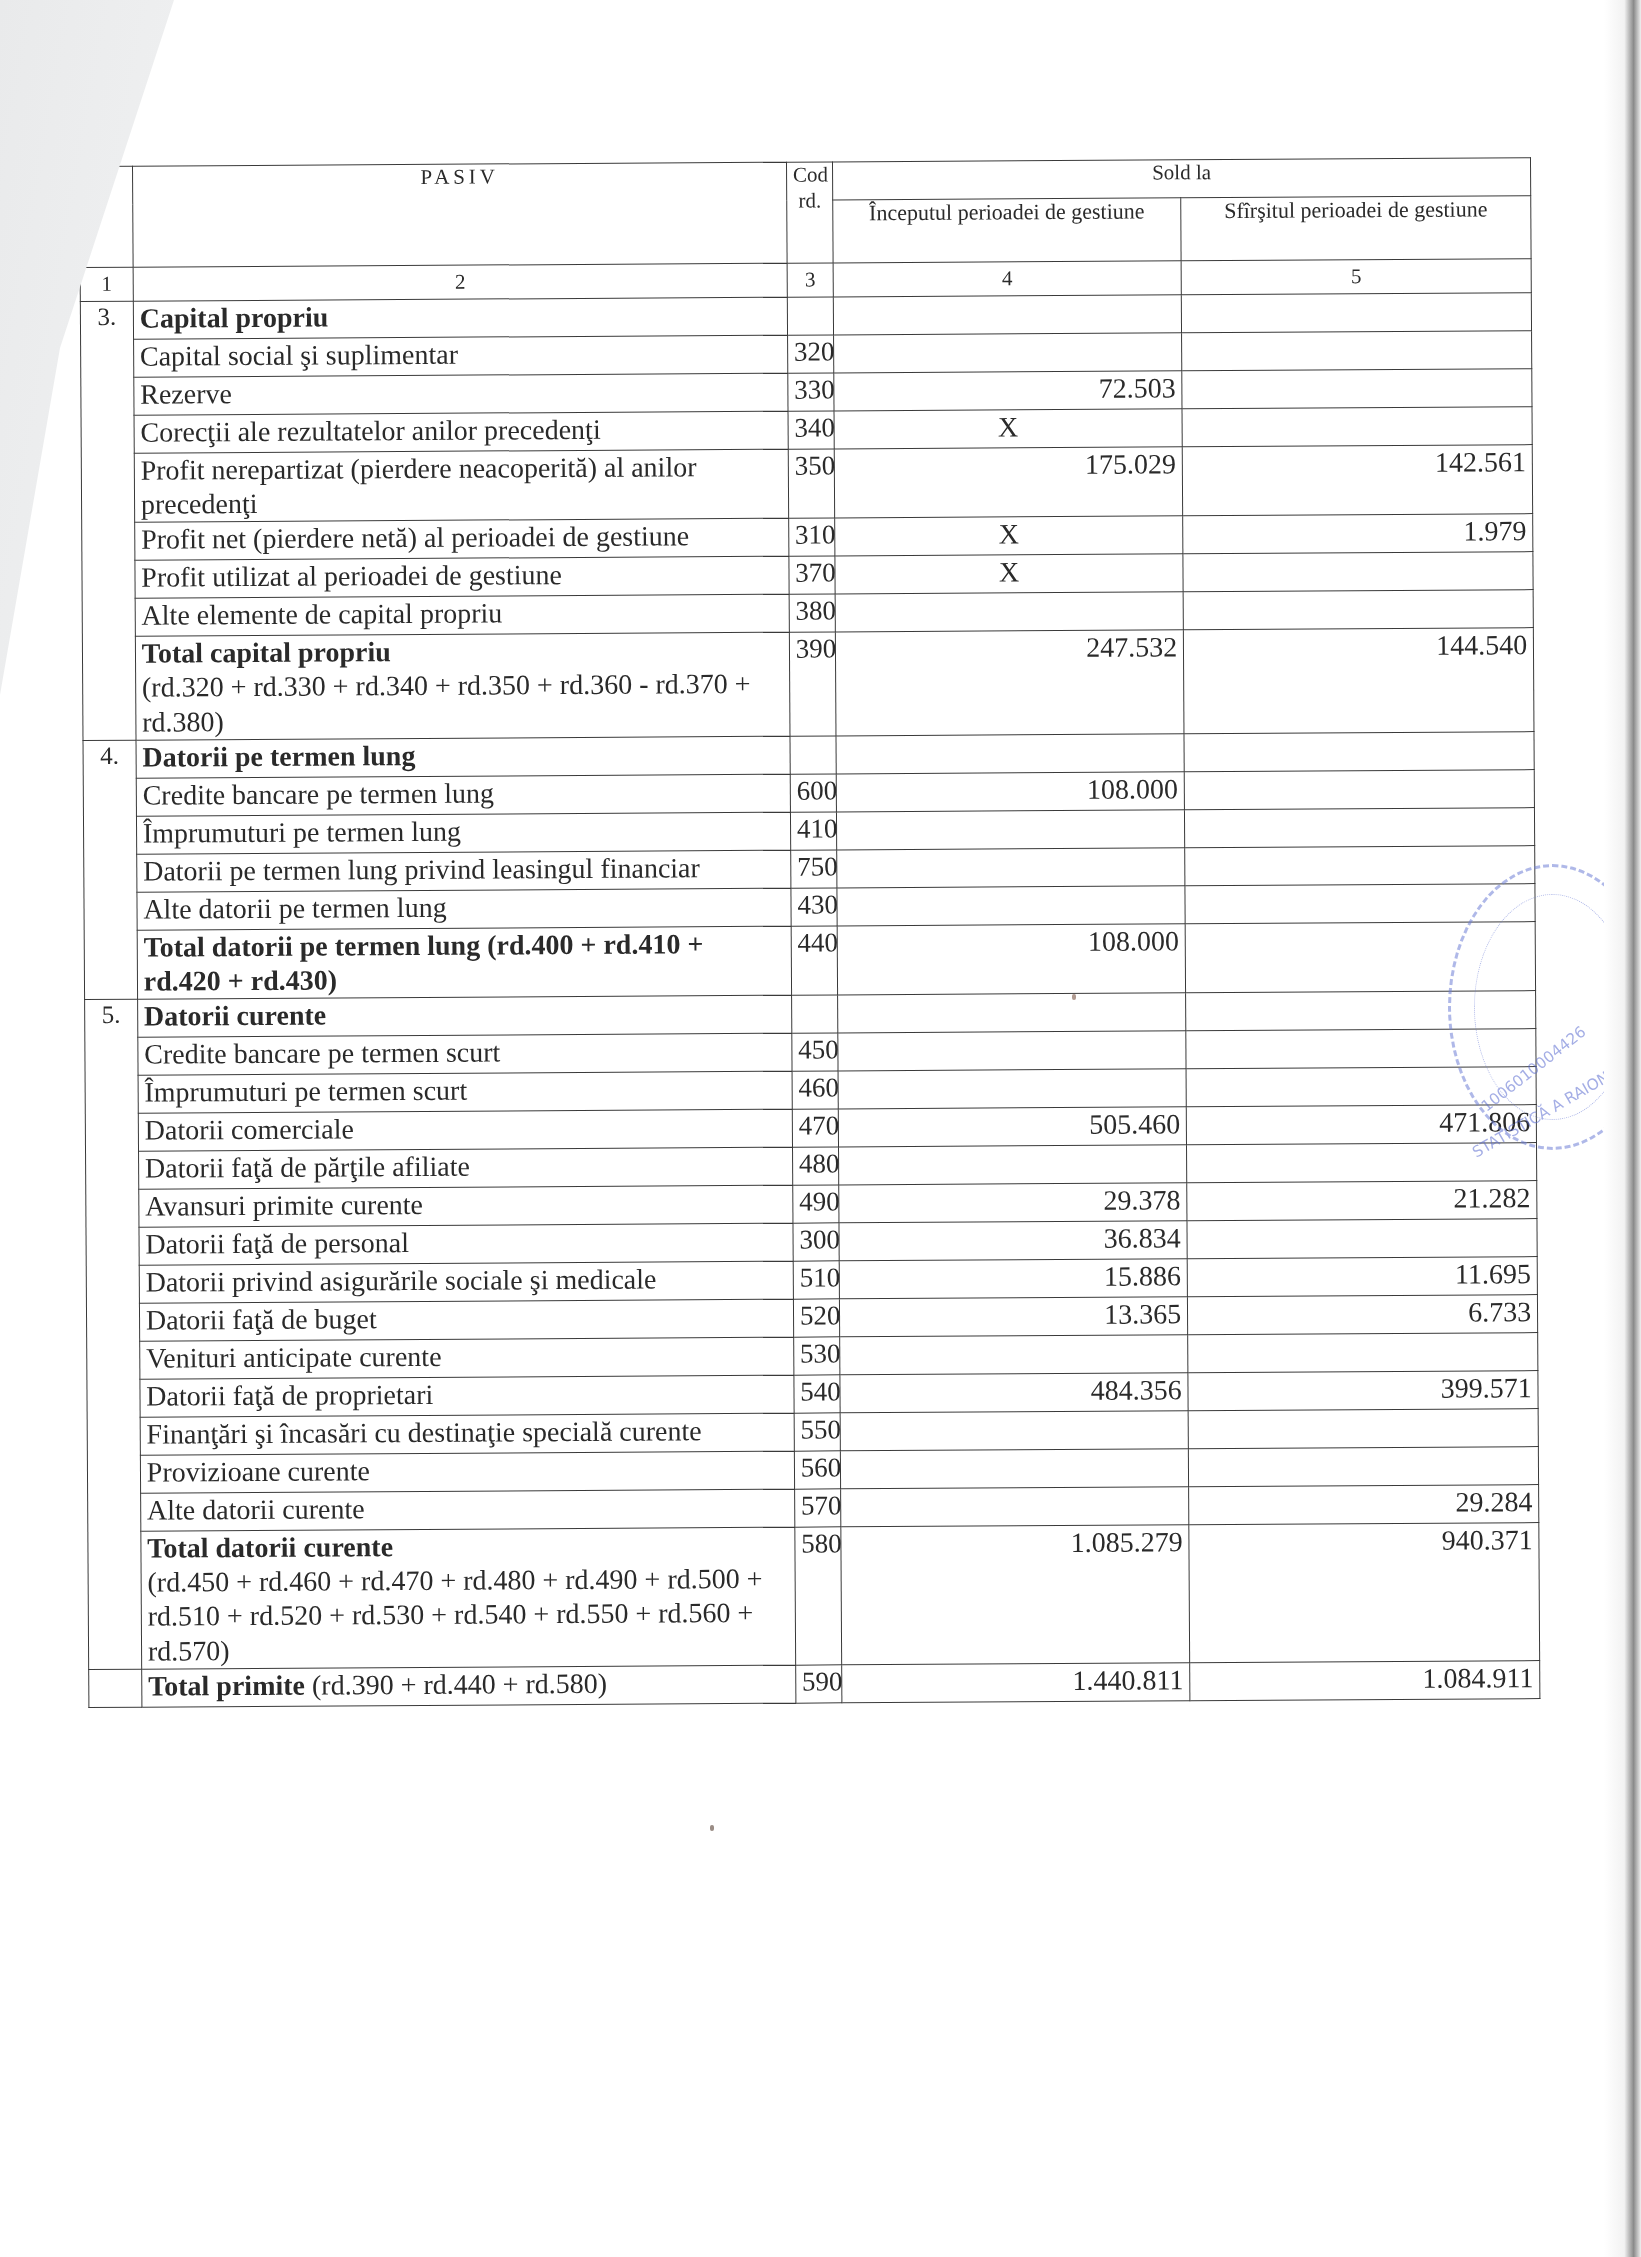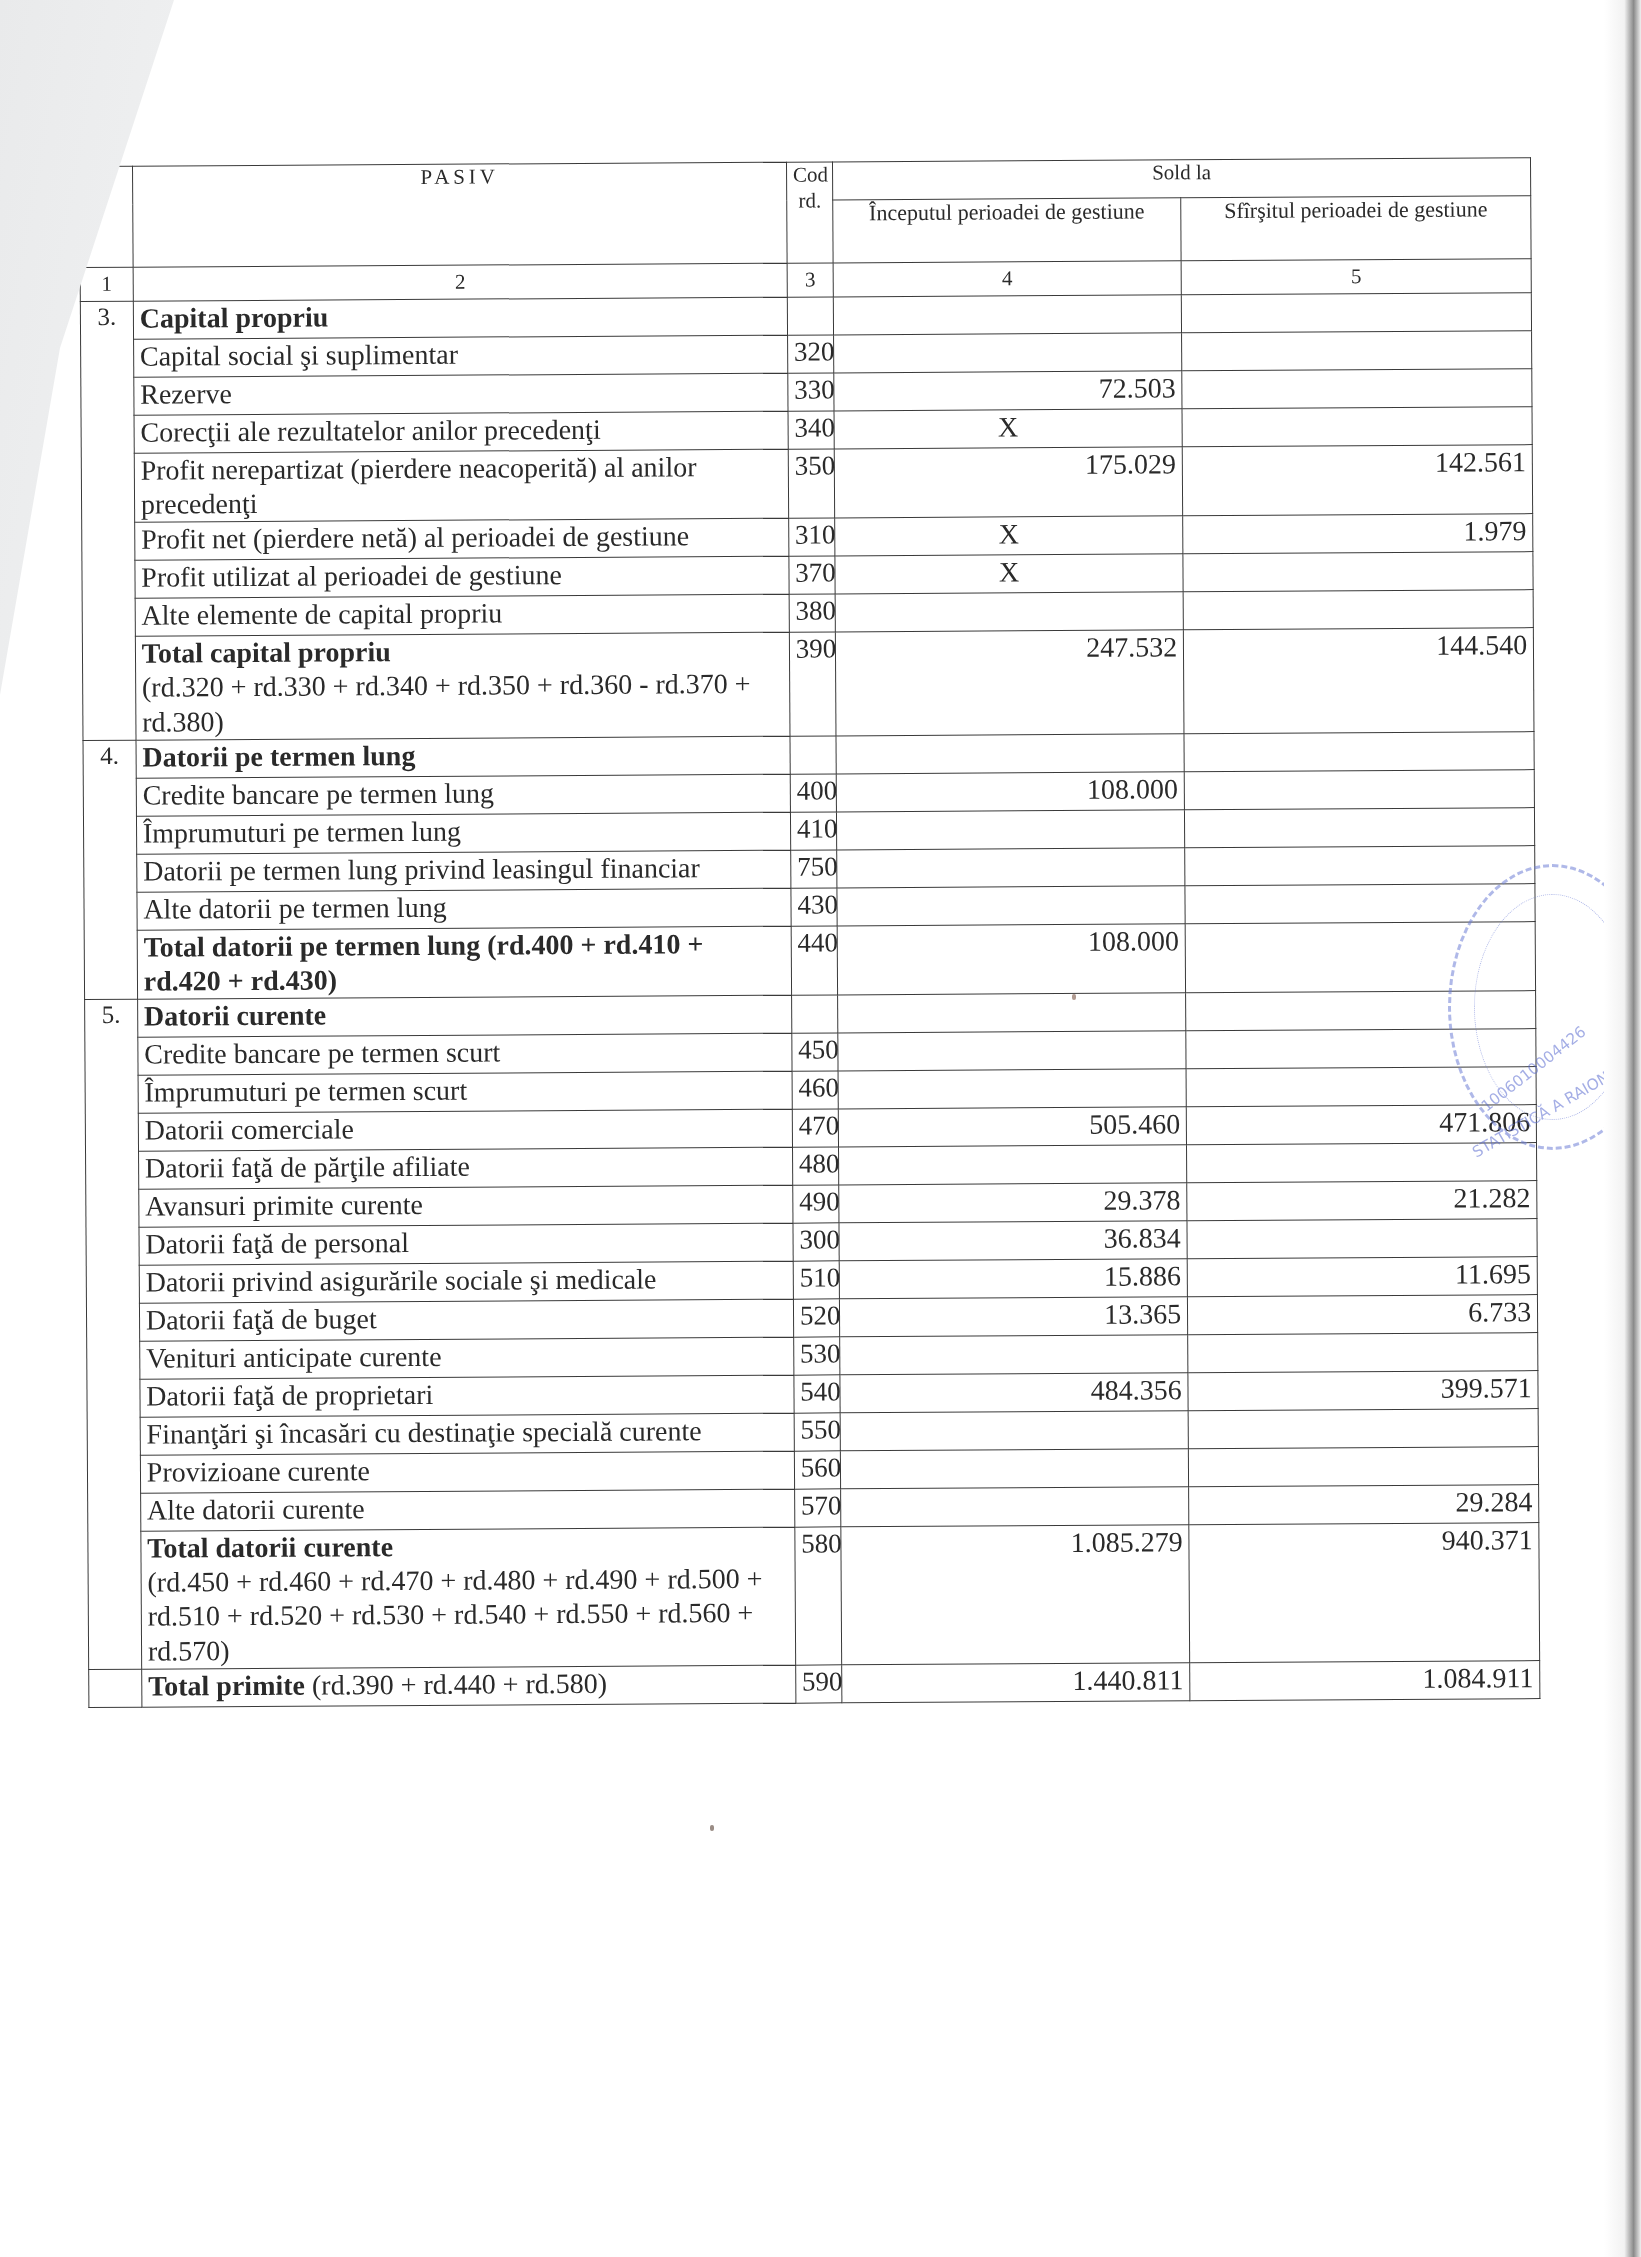--- a/index.html
+++ b/index.html
@@ -162,21 +162,21 @@
       </tr>
       <tr class="r sec">
         <td class="nr" rowspan="6">4.</td>
         <td class="lbl b">Datorii pe termen lung</td>
         <td class="cod"></td>
         <td class="val"></td>
         <td class="val v5"></td>
       </tr>
       <tr class="r">
         <td class="lbl">Credite bancare pe termen lung</td>
-        <td class="cod">400</td>
+        <td class="cod">600</td>
         <td class="val">108.000</td>
         <td class="val v5"></td>
       </tr>
       <tr class="r">
         <td class="lbl">Împrumuturi pe termen lung</td>
         <td class="cod">410</td>
         <td class="val"></td>
         <td class="val v5"></td>
       </tr>
       <tr class="r">

